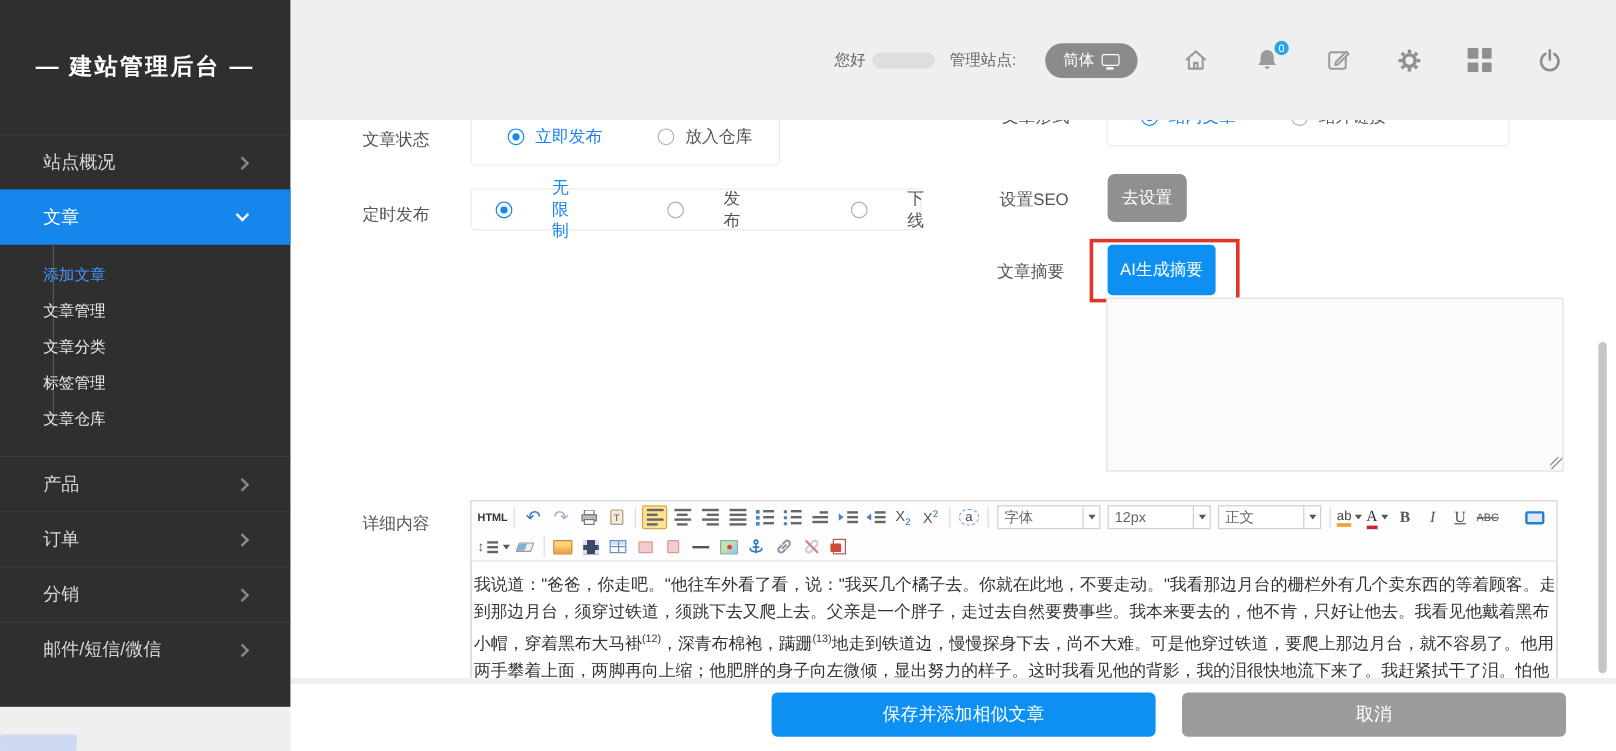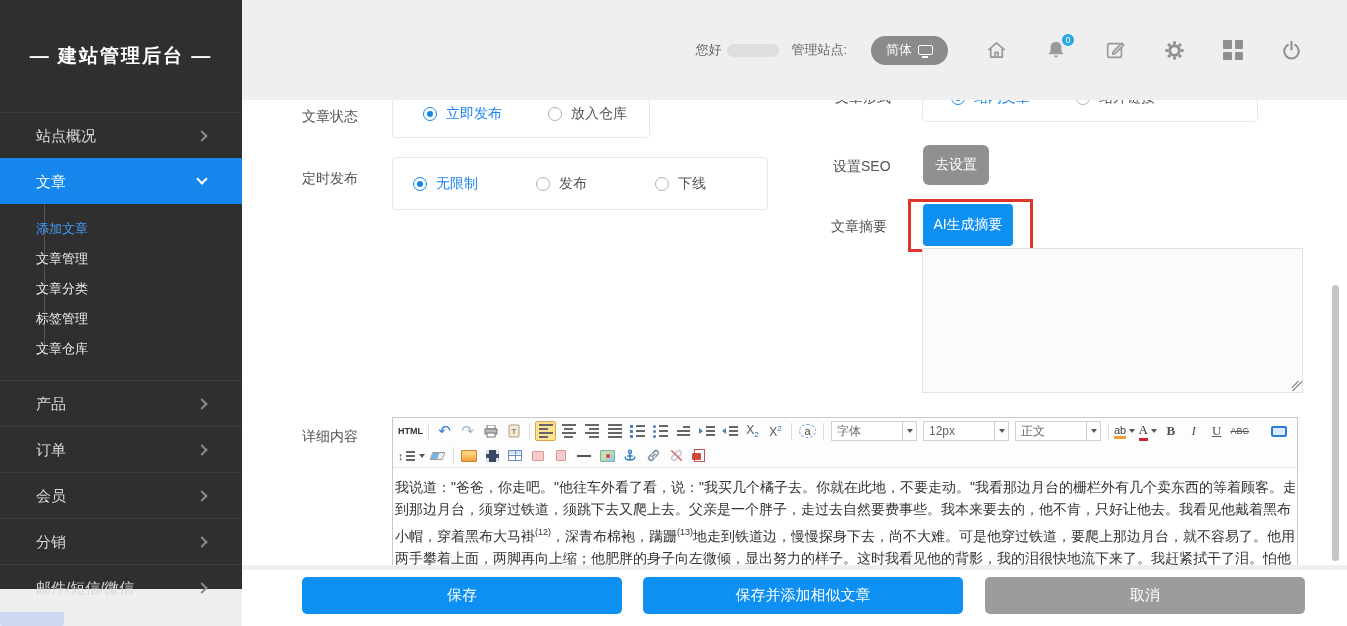--- a/index.html
+++ b/index.html
@@ -108,24 +108,20 @@
 
   <div class="nav-item">
     <span>产品</span>
     <span class="chev"></span>
   </div>
   <div class="nav-item">
     <span>订单</span>
     <span class="chev"></span>
   </div>
   <div class="nav-item">
-    <span>会员</span>
-    <span class="chev"></span>
-  </div>
-  <div class="nav-item">
     <span>分销</span>
     <span class="chev"></span>
   </div>
   <div class="nav-item">
     <span>邮件/短信/微信</span>
     <span class="chev"></span>
   </div>
 </div>
 
 <div id="header">
@@ -195,21 +191,21 @@
 
   <div class="flabel" style="left:60px; top:8px;">文章状态</div>
   <div class="optbox" style="left:150px; top:-10px; width:258px; height:48px; padding-left:30px;">
     <span class="radio sel"></span>
     <span class="optlab sel">立即发布</span>
     <span class="radio" style="margin-left:46px;"></span>
     <span class="optlab">放入仓库</span>
   </div>
 
   <div class="flabel" style="left:60px; top:70px;">定时发布</div>
-  <div class="optbox" style="left:150px; top:57px; width:376px; height:53px; padding-left:20px;">
+  <div class="optbox" style="left:150px; top:57px; width:376px; height:35px; padding-left:20px;gap:24px;">
     <span class="radio sel"></span>
     <span class="optlab sel">无限制</span>
     <span class="radio" style="margin-left:58px;"></span>
     <span class="optlab">发布</span>
     <span class="radio" style="margin-left:68px;"></span>
     <span class="optlab">下线</span>
   </div>
 
   <div class="flabel" style="left:593px; top:-11px;">文章形式</div>
   <div class="optbox" style="left:680px; top:-27px; width:336px; height:49px; padding-left:28px;">
@@ -461,18 +457,17 @@
       <div class="eline">到那边月台，须穿过铁道，须跳下去又爬上去。父亲是一个胖子，走过去自然要费事些。我本来要去的，他不肯，只好让他去。我看见他戴着黑布</div>
       <div class="eline"><span>小帽，穿着黑布大马褂</span><sup>(12)</sup><span>，深青布棉袍，蹒跚</span><sup>(13)</sup><span>地走到铁道边，慢慢探身下去，尚不大难。可是他穿过铁道，要爬上那边月台，就不容易了。他用</span></div>
       <div class="eline">两手攀着上面，两脚再向上缩；他肥胖的身子向左微倾，显出努力的样子。这时我看见他的背影，我的泪很快地流下来了。我赶紧拭干了泪。怕他</div>
     </div>
   </div>
 
   <div id="scroll-thumb"></div>
 </div>
 
 <div id="footer">
-  <button class="foot-btn" style="left:60px; background:#0e90f3;">保存</button>
   <button class="foot-btn" style="left:401px; background:#0e90f3;">保存并添加相似文章</button>
   <button class="foot-btn" style="left:743px; background:#9c9c9c;">取消</button>
 </div>
 
 <div id="status-tip"></div>
 
 </body></html>

